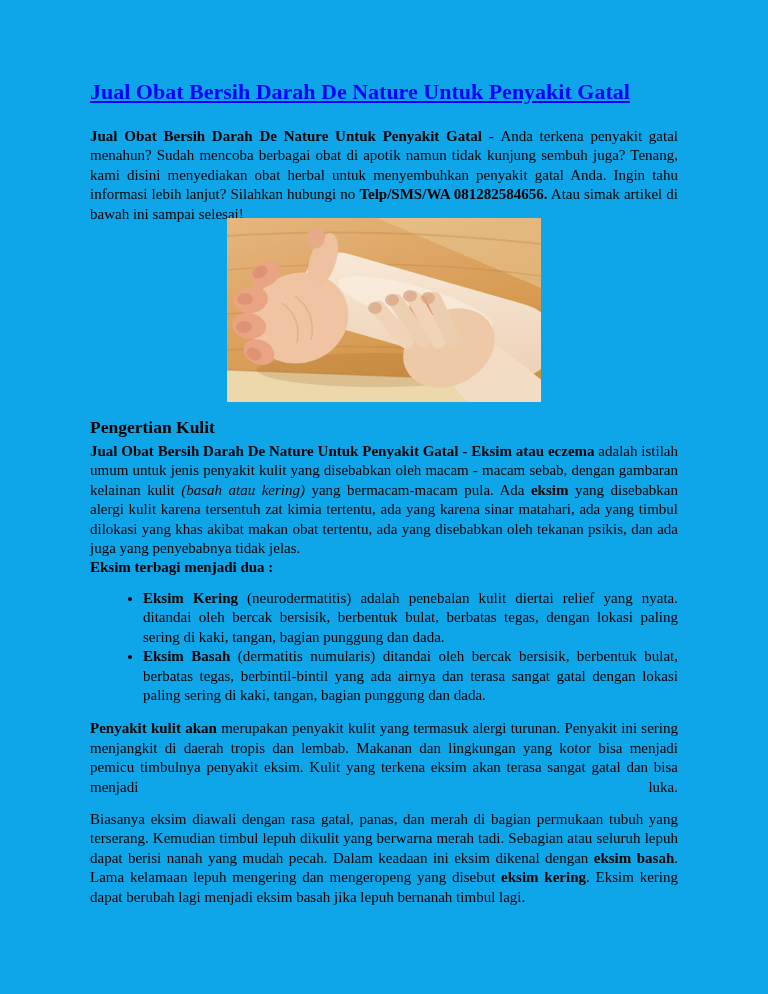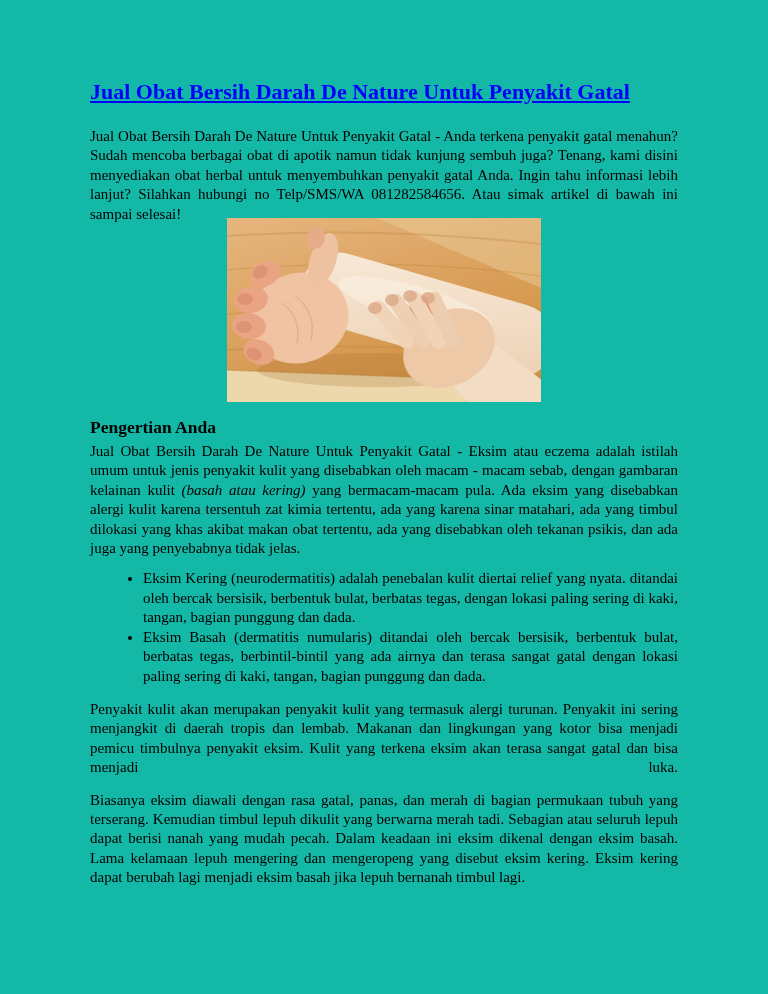--- a/index.html
+++ b/index.html
@@ -2,21 +2,21 @@
 <html><head>
 <meta charset="utf-8">
 <style>
   html, body { margin: 0; padding: 0; background: #ffffff; }
   .page {
     position: relative;
     width: 768px;
     height: 994px;
     box-sizing: border-box;
     padding: 78px 90px 0 90px;
-    background: #14b8a6;
+    background: #0ea5e9;
     overflow: hidden;
     font-family: "Liberation Serif", "DejaVu Serif", serif;
     font-size: 15px;
     line-height: 19.4px;
     color: #000000;
   }
   a.title {
     display: block;
     font-size: 22px;
     line-height: 28px;
@@ -55,21 +55,21 @@
   ul.types li {
     text-align: justify;
     margin: 0;
     padding: 0;
   }
   p.hereditary {
     margin-top: 14px;
     text-align-last: justify;
   }
   p.progression { margin-top: 13px; }
-  b { font-weight: normal; }
+  b { font-weight: bold; }
   i.it { font-style: italic; }
 </style>
 </head>
 <body>
 
 <div class="page">
 
   <a class="title" href="#">Jual Obat Bersih Darah De Nature Untuk Penyakit Gatal</a>
 
   <p class="para intro"><b>Jual Obat Bersih Darah De Nature Untuk Penyakit Gatal - </b><span>Anda terkena penyakit gatal menahun? Sudah mencoba berbagai obat di apotik namun tidak kunjung sembuh juga? Tenang, kami disini menyediakan obat herbal untuk menyembuhkan penyakit gatal Anda. Ingin tahu informasi lebih lanjut? Silahkan hubungi no </span><b>Telp/SMS/WA 081282584656.</b><span> Atau simak artikel di bawah ini sampai selesai!</span></p>
@@ -135,24 +135,25 @@
         <g fill="#dca987" opacity="0.8">
           <ellipse cx="148" cy="90" rx="7" ry="6"></ellipse>
           <ellipse cx="165" cy="82" rx="7" ry="6"></ellipse>
           <ellipse cx="183" cy="78" rx="7" ry="6"></ellipse>
           <ellipse cx="201" cy="80" rx="7" ry="6"></ellipse>
         </g>
       </g>
     </svg>
   </figure>
 
-  <h2 class="heading">Pengertian Anda</h2>
+  <h2 class="heading">Pengertian Kulit</h2>
 
   <p class="para definition"><b>Jual Obat Bersih Darah De Nature Untuk Penyakit Gatal - Eksim atau eczema</b><span> adalah istilah umum untuk jenis penyakit kulit yang disebabkan oleh macam - macam sebab, dengan gambaran kelainan kulit </span><i class="it">(basah atau kering)</i><span> yang bermacam-macam pula. Ada </span><b>eksim</b><span> yang disebabkan alergi kulit karena tersentuh zat kimia tertentu, ada yang karena sinar matahari, ada yang timbul dilokasi yang khas akibat makan obat tertentu, ada yang disebabkan oleh tekanan psikis, dan ada juga yang penyebabnya tidak jelas.</span></p>
 
+  <div class="subhead">Eksim terbagi menjadi dua :</div>
 
   <ul class="types">
     <li><b>Eksim Kering</b><span> (neurodermatitis) adalah penebalan kulit diertai relief yang nyata. ditandai oleh bercak bersisik, berbentuk bulat, berbatas tegas, dengan lokasi paling sering di kaki, tangan, bagian punggung dan dada.</span></li>
     <li><b>Eksim Basah</b><span> (dermatitis numularis) ditandai oleh bercak bersisik, berbentuk bulat, berbatas tegas, berbintil-bintil yang ada airnya dan terasa sangat gatal dengan lokasi paling sering di kaki, tangan, bagian punggung dan dada.</span></li>
   </ul>
 
   <p class="para hereditary"><b>Penyakit kulit akan</b><span> merupakan penyakit kulit yang termasuk alergi turunan. Penyakit ini sering menjangkit di daerah tropis dan lembab. Makanan dan lingkungan yang kotor bisa menjadi pemicu timbulnya penyakit eksim. Kulit yang terkena eksim akan terasa sangat gatal dan bisa menjadi luka.</span></p>
 
   <p class="para progression"><span>Biasanya eksim diawali dengan rasa gatal, panas, dan merah di bagian permukaan tubuh yang terserang. Kemudian timbul lepuh dikulit yang berwarna merah tadi. Sebagian atau seluruh lepuh dapat berisi nanah yang mudah pecah. Dalam keadaan ini eksim dikenal dengan </span><b>eksim basah</b><span>. Lama kelamaan lepuh mengering dan mengeropeng yang disebut </span><b>eksim kering</b><span>. Eksim kering dapat berubah lagi menjadi eksim basah jika lepuh bernanah timbul lagi.</span></p>
 

